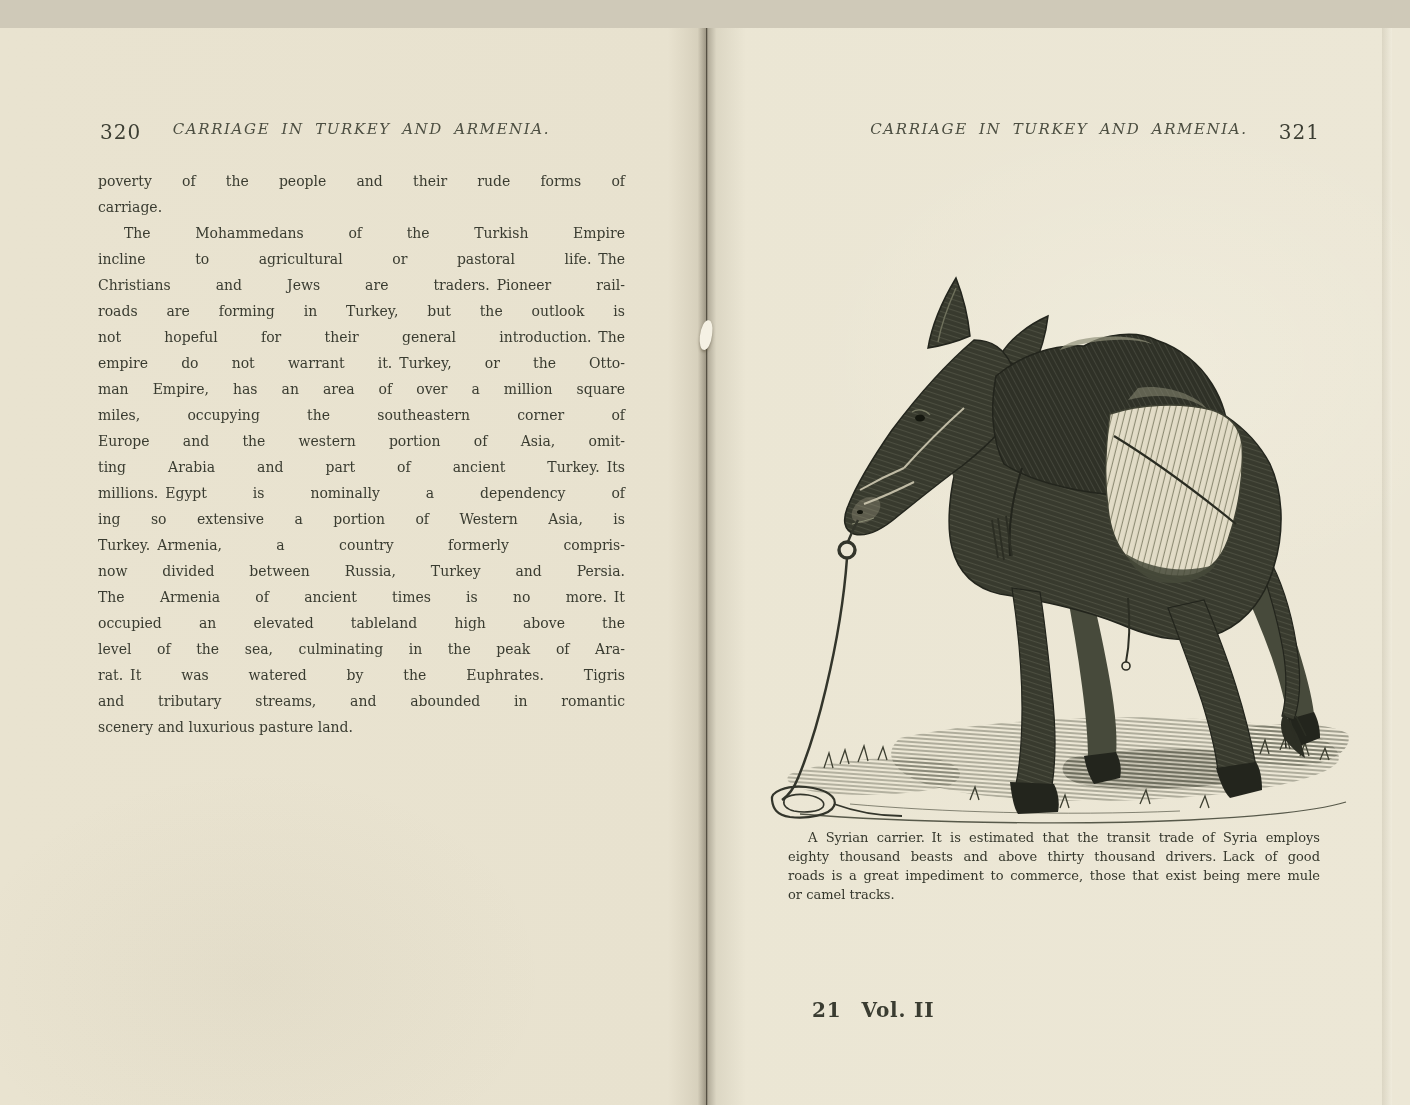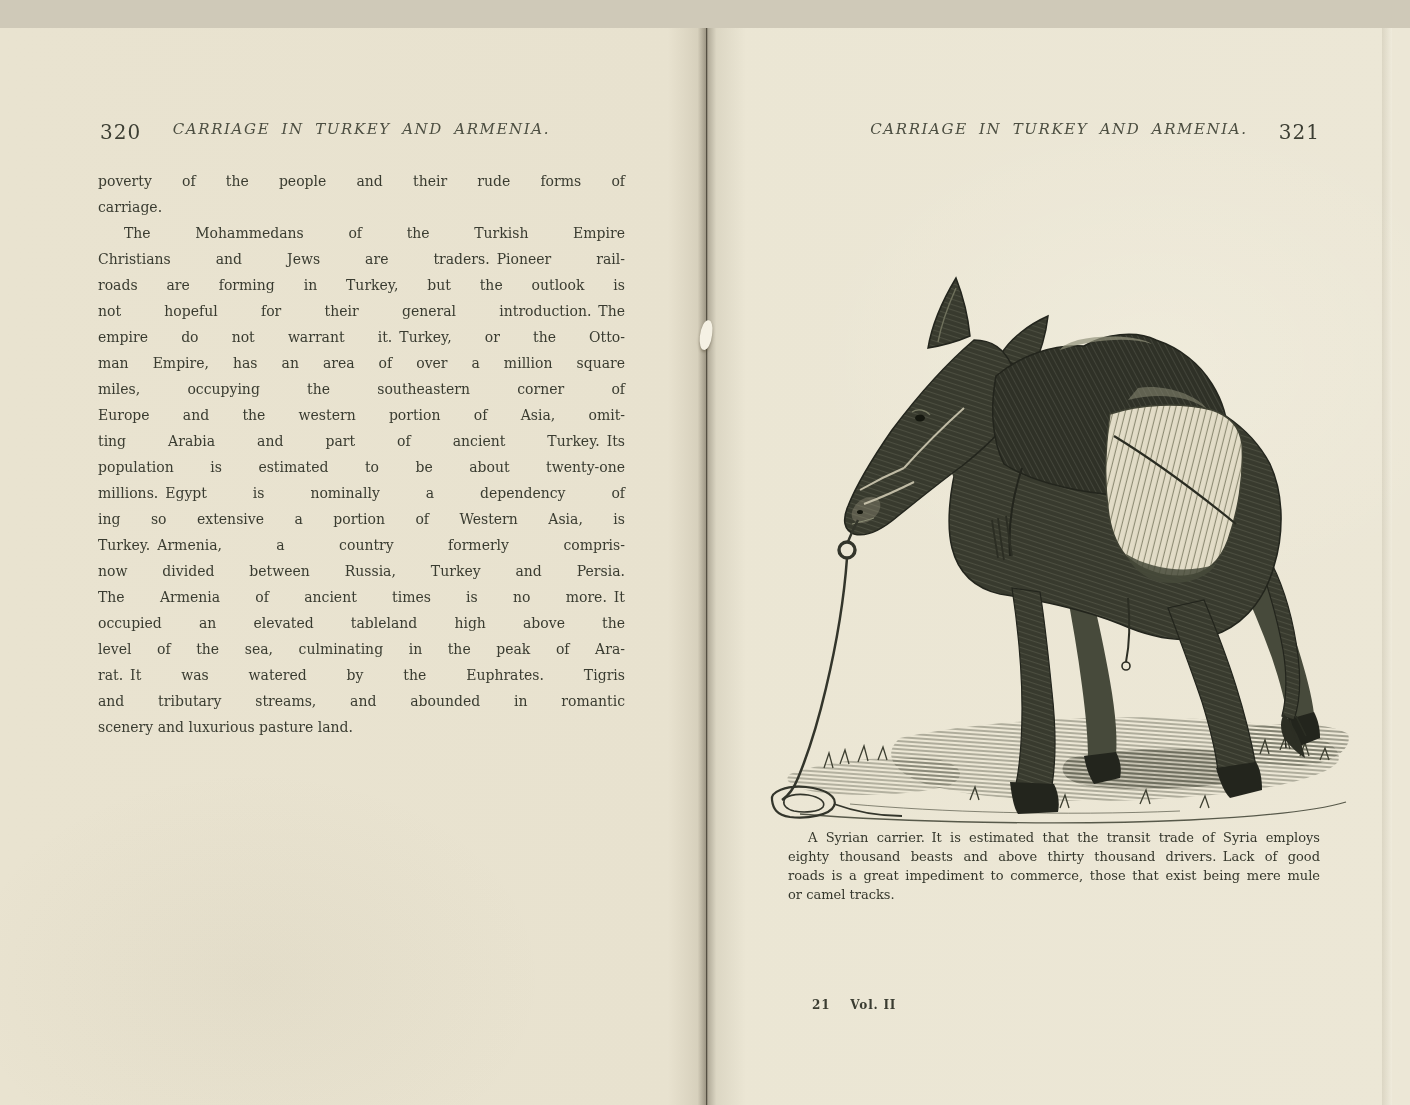--- a/index.html
+++ b/index.html
@@ -45,47 +45,47 @@
   .textblock .tline.ind{text-indent:26px;}
 
   .figure{position:absolute;left:54px;top:140px;width:600px;height:660px;}
 
   .caption{position:absolute;left:82px;top:800px;width:532px;}
   .caption .tline{font-size:13px;line-height:19px;text-align:justify;text-align-last:left;
     color:#35372c;}
   .caption .tline.j{text-align-last:justify;}
   .caption .tline.ind{text-indent:20px;}
 
-  .volline{position:absolute;left:106px;top:970px;font-weight:bold;font-size:12px;
+  .volline{position:absolute;left:106px;top:970px;font-weight:bold;font-size:20px;
     letter-spacing:.8px;color:#3a3c31;}
   .volline .sig{margin-right:20px;}
 </style>
 </head>
 <body>
 
 <div class="spread">
 
   <div class="page page-left">
     <div class="header-row hr-left">
       <span class="pageno">320</span>
       <span class="runhead">CARRIAGE IN TURKEY AND ARMENIA.</span>
     </div>
     <div class="textblock">
         <div class="tline j">poverty of the people and their rude forms of</div>
         <div class="tline">carriage.</div>
         <div class="tline j ind">The Mohammedans of the Turkish Empire</div>
+        <div class="tline j">incline to agricultural or pastoral life. The</div>
         <div class="tline j">Christians and Jews are traders. Pioneer rail-</div>
         <div class="tline j">roads are forming in Turkey, but the outlook is</div>
         <div class="tline j">not hopeful for their general introduction. The</div>
         <div class="tline j">empire do not warrant it. Turkey, or the Otto-</div>
         <div class="tline j">man Empire, has an area of over a million square</div>
         <div class="tline j">miles, occupying the southeastern corner of</div>
         <div class="tline j">Europe and the western portion of Asia, omit-</div>
         <div class="tline j">ting Arabia and part of ancient Turkey. Its</div>
-        <div class="tline j">population is estimated to be about twenty-one</div>
         <div class="tline j">millions. Egypt is nominally a dependency of</div>
         <div class="tline j">ing so extensive a portion of Western Asia, is</div>
         <div class="tline j">Turkey. Armenia, a country formerly compris-</div>
         <div class="tline j">now divided between Russia, Turkey and Persia.</div>
         <div class="tline j">The Armenia of ancient times is no more. It</div>
         <div class="tline j">occupied an elevated tableland high above the</div>
         <div class="tline j">level of the sea, culminating in the peak of Ara-</div>
         <div class="tline j">rat. It was watered by the Euphrates. Tigris</div>
         <div class="tline j">and tributary streams, and abounded in romantic</div>
         <div class="tline">scenery and luxurious pasture land.</div>

